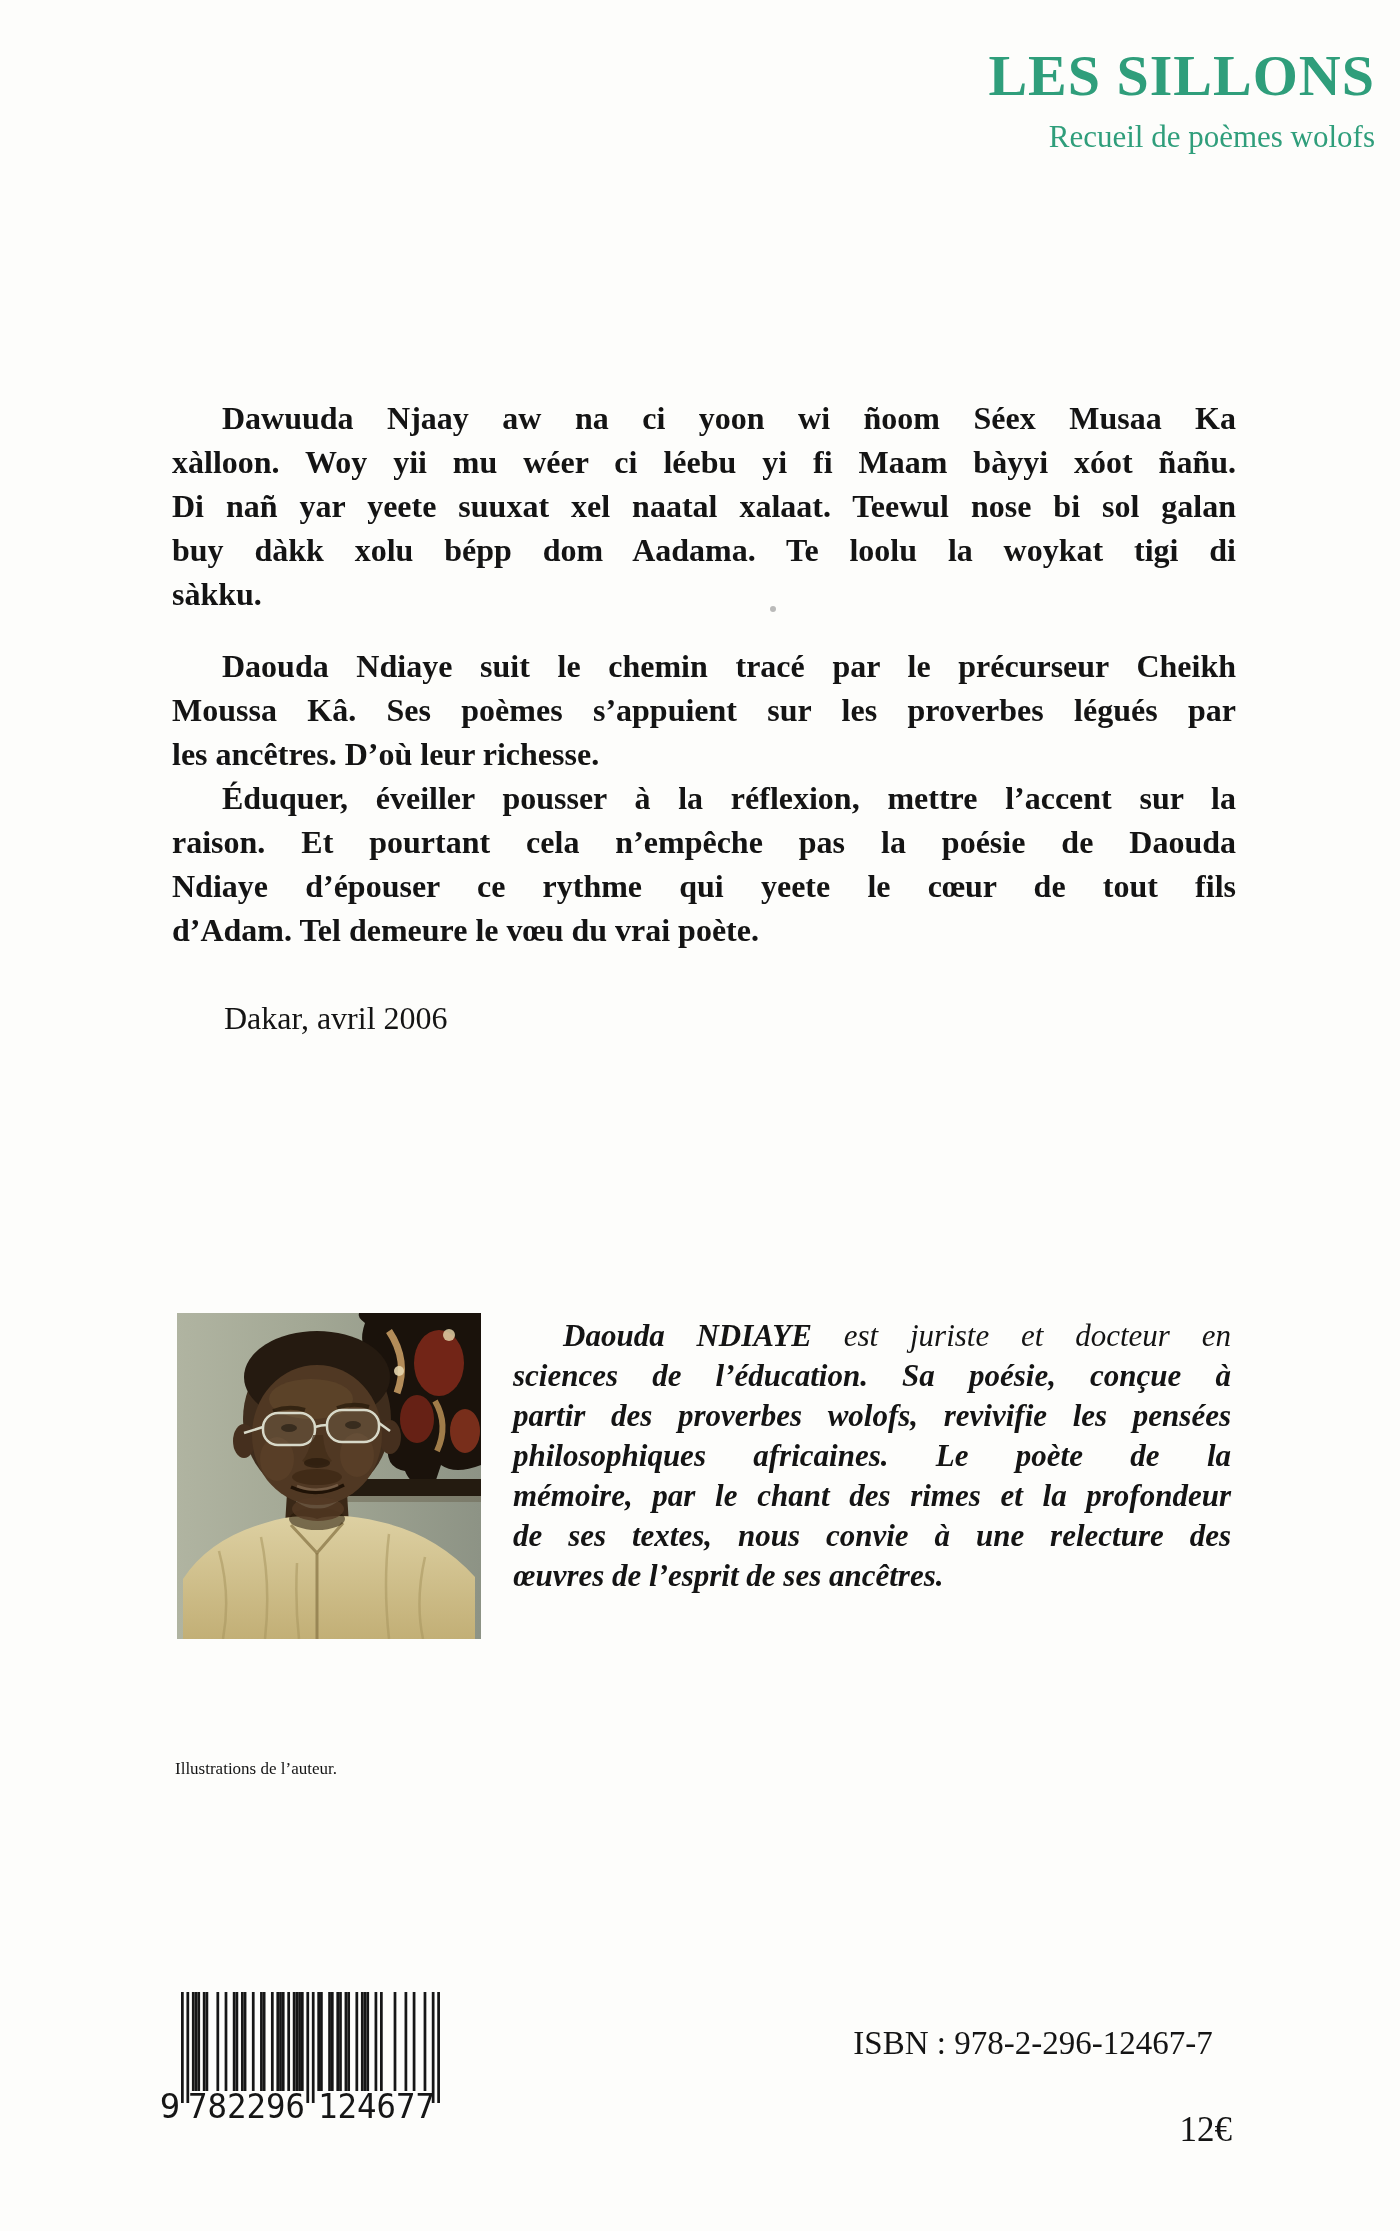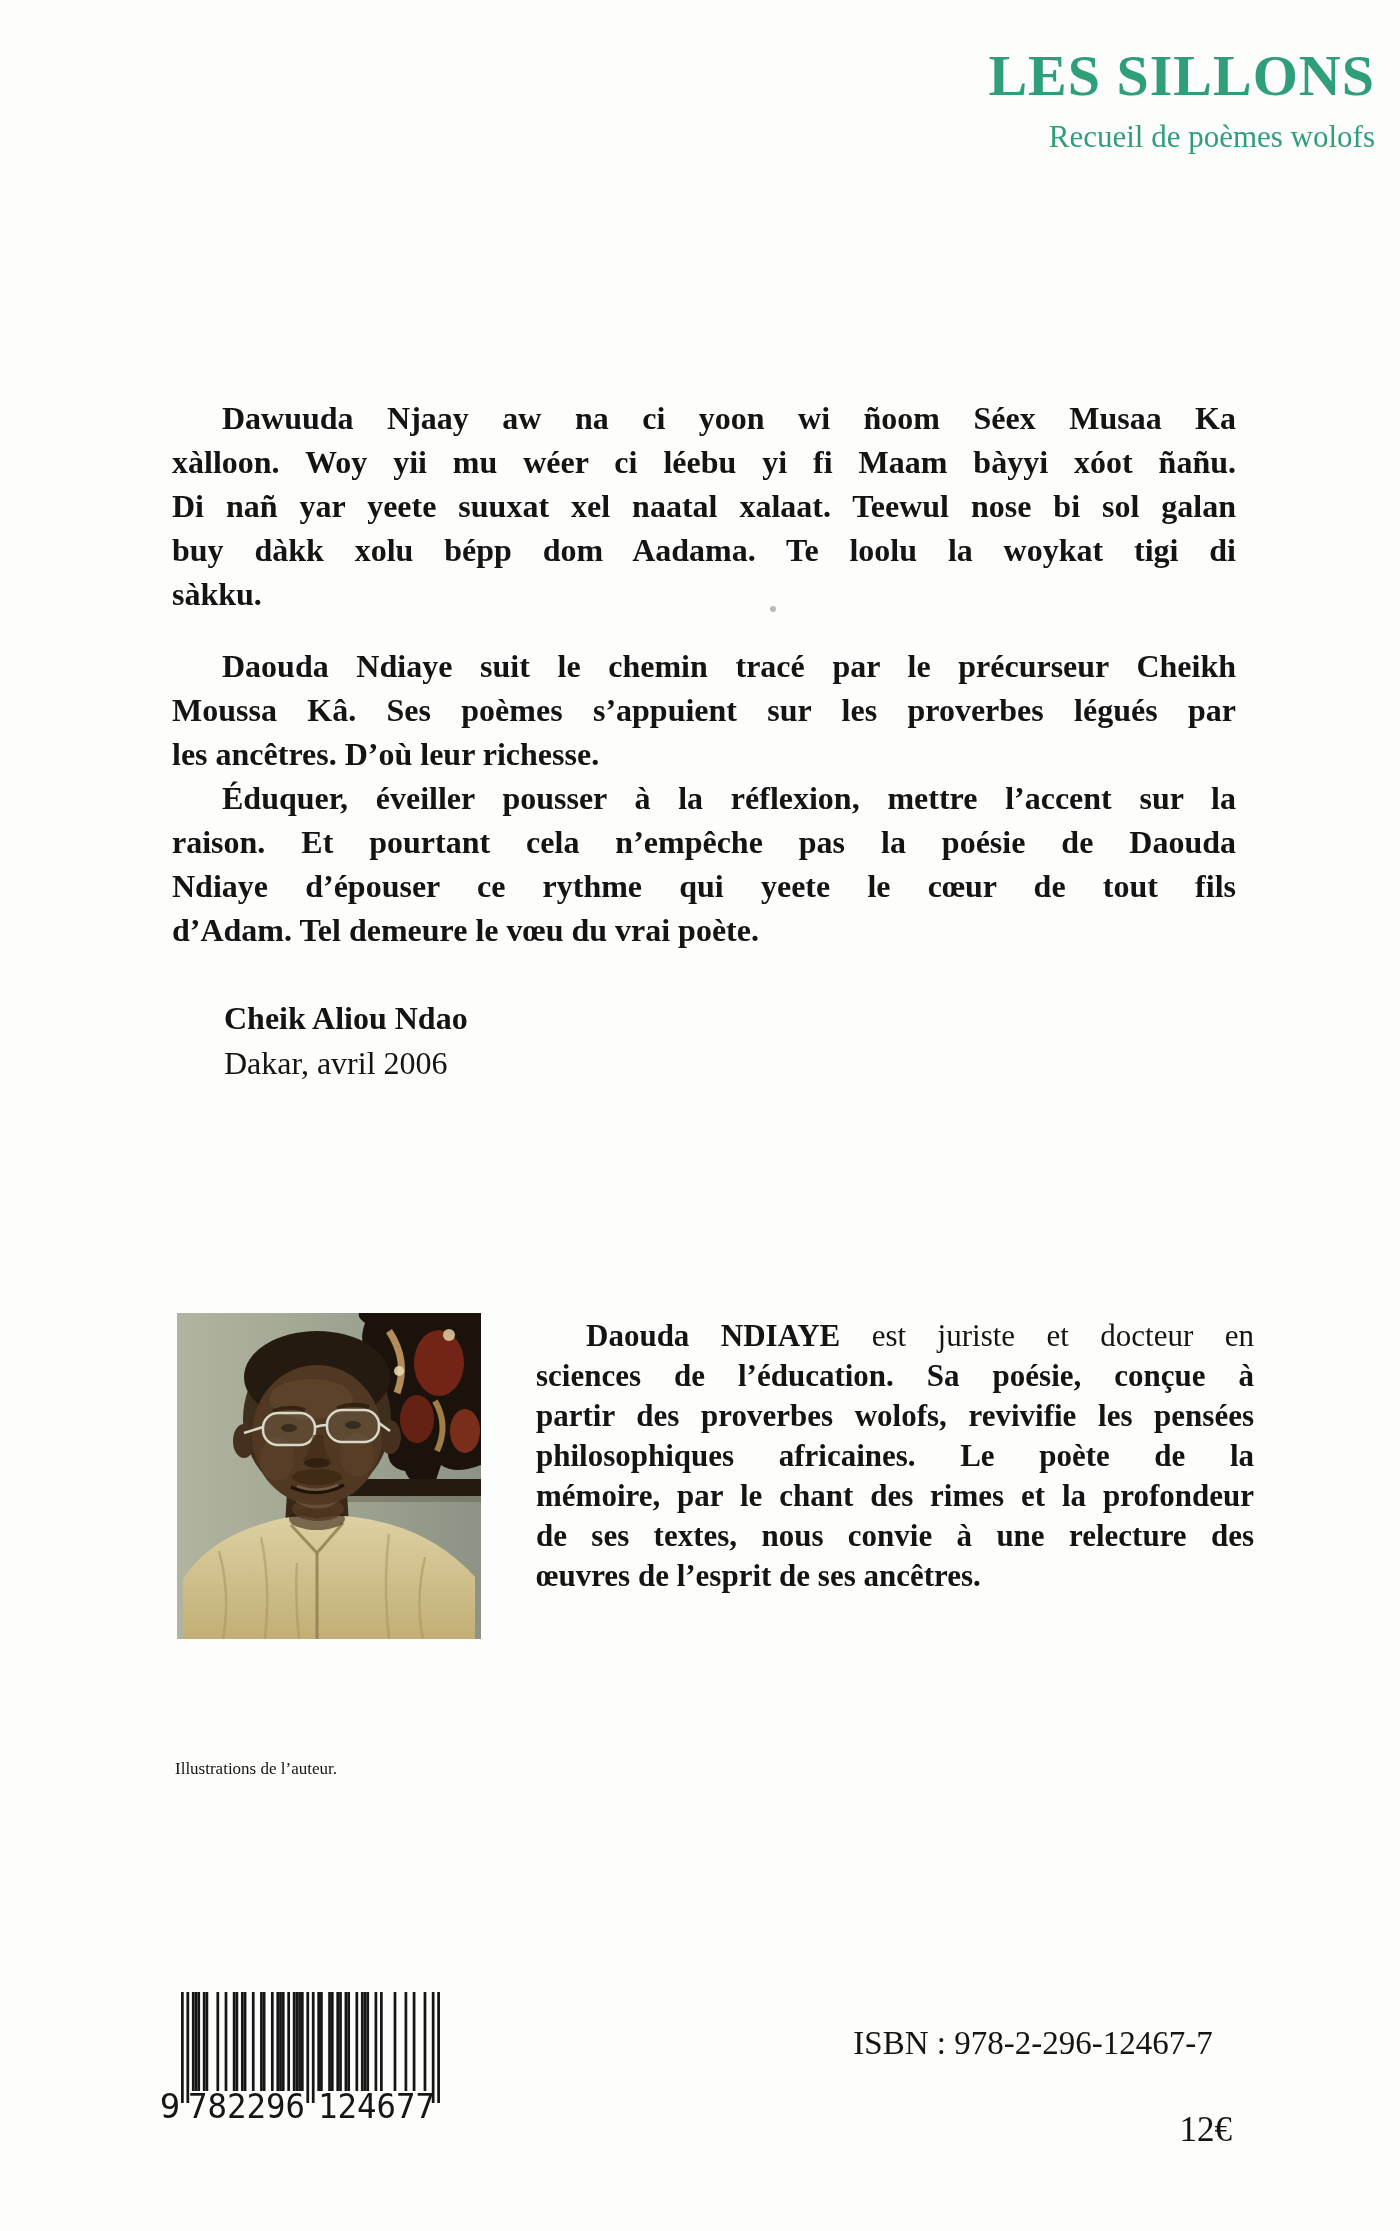--- a/index.html
+++ b/index.html
@@ -19,21 +19,21 @@
   .para .jline:first-child{text-indent:50px;}
   .jline{text-align:justify;text-align-last:justify;}
   .jline.last{text-align-last:auto;}
   .b{font-weight:bold;}
   .sig{margin-top:44px;margin-left:52px;}
   .sig-name{font-weight:bold;line-height:45px;}
   .sig-date{line-height:45px;}
   
   .photo{position:absolute;left:177px;top:1313px;width:304px;height:326px;}
   .photo svg{display:block;}
-  .bio{position:absolute;left:536px;top:1316px;width:718px;font-size:31px;line-height:40px;}
+  .bio{position:absolute;left:513px;top:1316px;width:718px;font-size:31px;line-height:40px;font-style:italic;}
   .bio .jline:first-child{text-indent:50px;}
   .caption{position:absolute;left:175px;top:1753px;font-size:17px;line-height:32px;}
   
   .barcode{position:absolute;left:155px;top:1985px;width:300px;height:145px;}
   .barcode svg{display:block;}
   .barcode text{font-family:"DejaVu Sans Mono","Liberation Mono",monospace;font-size:34px;fill:#161616;}
   .isbn{position:absolute;left:828px;top:2024px;width:410px;text-align:center;font-size:33px;line-height:38px;}
   .price{position:absolute;left:1130px;top:2110px;width:102px;text-align:right;font-size:35px;line-height:40px;}
   .scan-dot{position:absolute;left:770px;top:606px;width:6px;height:6px;border-radius:50%;background:#8d8d8d;opacity:.6;}
 </style>
@@ -62,21 +62,20 @@
         <div class="jline"><span class="b">Moussa Kâ. Ses poèmes s’appuient sur les proverbes légués par</span></div>
         <div class="jline last"><span class="b">les ancêtres. D’où leur richesse.</span></div>
       </div>
     <div class="para">
         <div class="jline"><span class="b">Éduquer, éveiller pousser à la réflexion, mettre l’accent sur la</span></div>
         <div class="jline"><span class="b">raison. Et pourtant cela n’empêche pas la poésie de Daouda</span></div>
         <div class="jline"><span class="b">Ndiaye d’épouser ce rythme qui yeete le cœur de tout fils</span></div>
         <div class="jline last"><span class="b">d’Adam. Tel demeure le vœu du vrai poète.</span></div>
       </div>
     <div class="sig">
-      <div class="sig-name">Cheik Aliou Ndao</div>
       <div class="sig-date">Dakar, avril 2006</div>
     </div>
   </section>
 
   <figure class="photo" style="margin:0">
     <svg width="304" height="326" viewBox="0 0 304 326" xmlns="http://www.w3.org/2000/svg">
       <defs>
         <linearGradient id="bgG" x1="0" y1="0" x2="1" y2="0">
           <stop offset="0" stop-color="#b0b4a1"></stop>
           <stop offset="0.45" stop-color="#a2a794"></stop>

